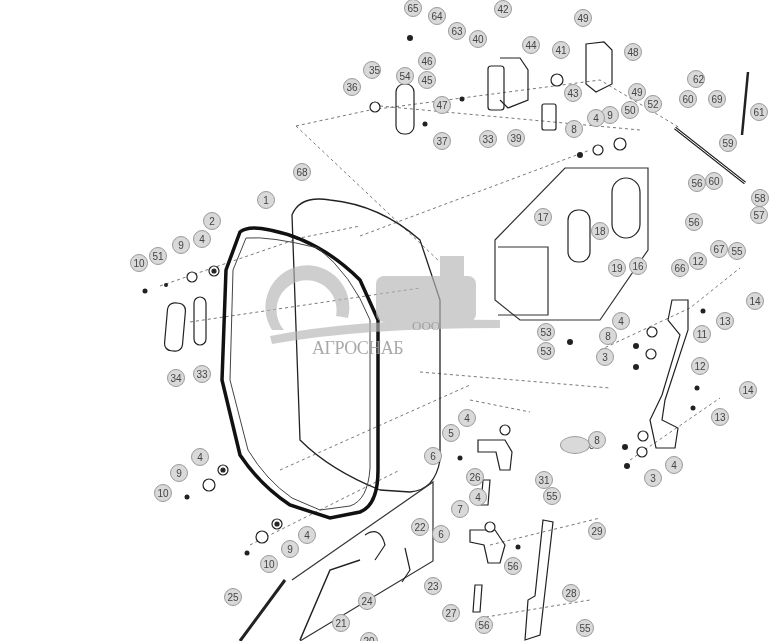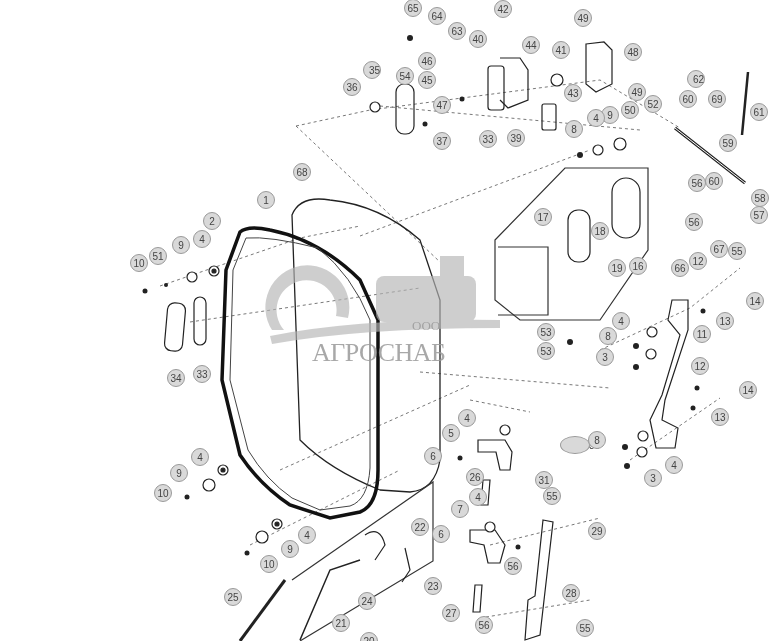--- a/index.html
+++ b/index.html
@@ -116,21 +116,21 @@
 
   <svg width="781" height="641" viewBox="0 0 781 641">
     <g fill="#b5b5b5" opacity="0.65">
       <path d="M272 330 A42 42 0 1 1 348 318 L336 316 A30 30 0 1 0 284 330 Z"></path>
       <rect x="376" y="276" width="100" height="46" rx="8"></rect>
       <rect x="440" y="256" width="24" height="22"></rect>
       <path d="M270 336 Q360 318 500 320 L500 328 Q360 328 272 344 Z"></path>
     </g>
   </svg>
   <div class="wm-text" style="left:392px;top:318px;font-size:13px;margin-left:20px;">ООО</div>
-  <div class="wm-text" style="left:312px;top:338px;font-size:26px;letter-spacing:-0.5px;">АГРОСНАБ</div>
+  <div class="wm-text" style="left:312px;top:338px;font-size:18px;letter-spacing:-0.5px;">АГРОСНАБ</div>
 
   <div id="callouts">
       <div class="callout" style="left: 413px; top: 8px;">65</div>
       <div class="callout" style="left: 437px; top: 16px;">64</div>
       <div class="callout" style="left: 503px; top: 9px;">42</div>
       <div class="callout" style="left: 583px; top: 18px;">49</div>
       <div class="callout" style="left: 457px; top: 31px;">63</div>
       <div class="callout" style="left: 478px; top: 39px;">40</div>
       <div class="callout" style="left: 531px; top: 45px;">44</div>
       <div class="callout" style="left: 561px; top: 50px;">41</div>

